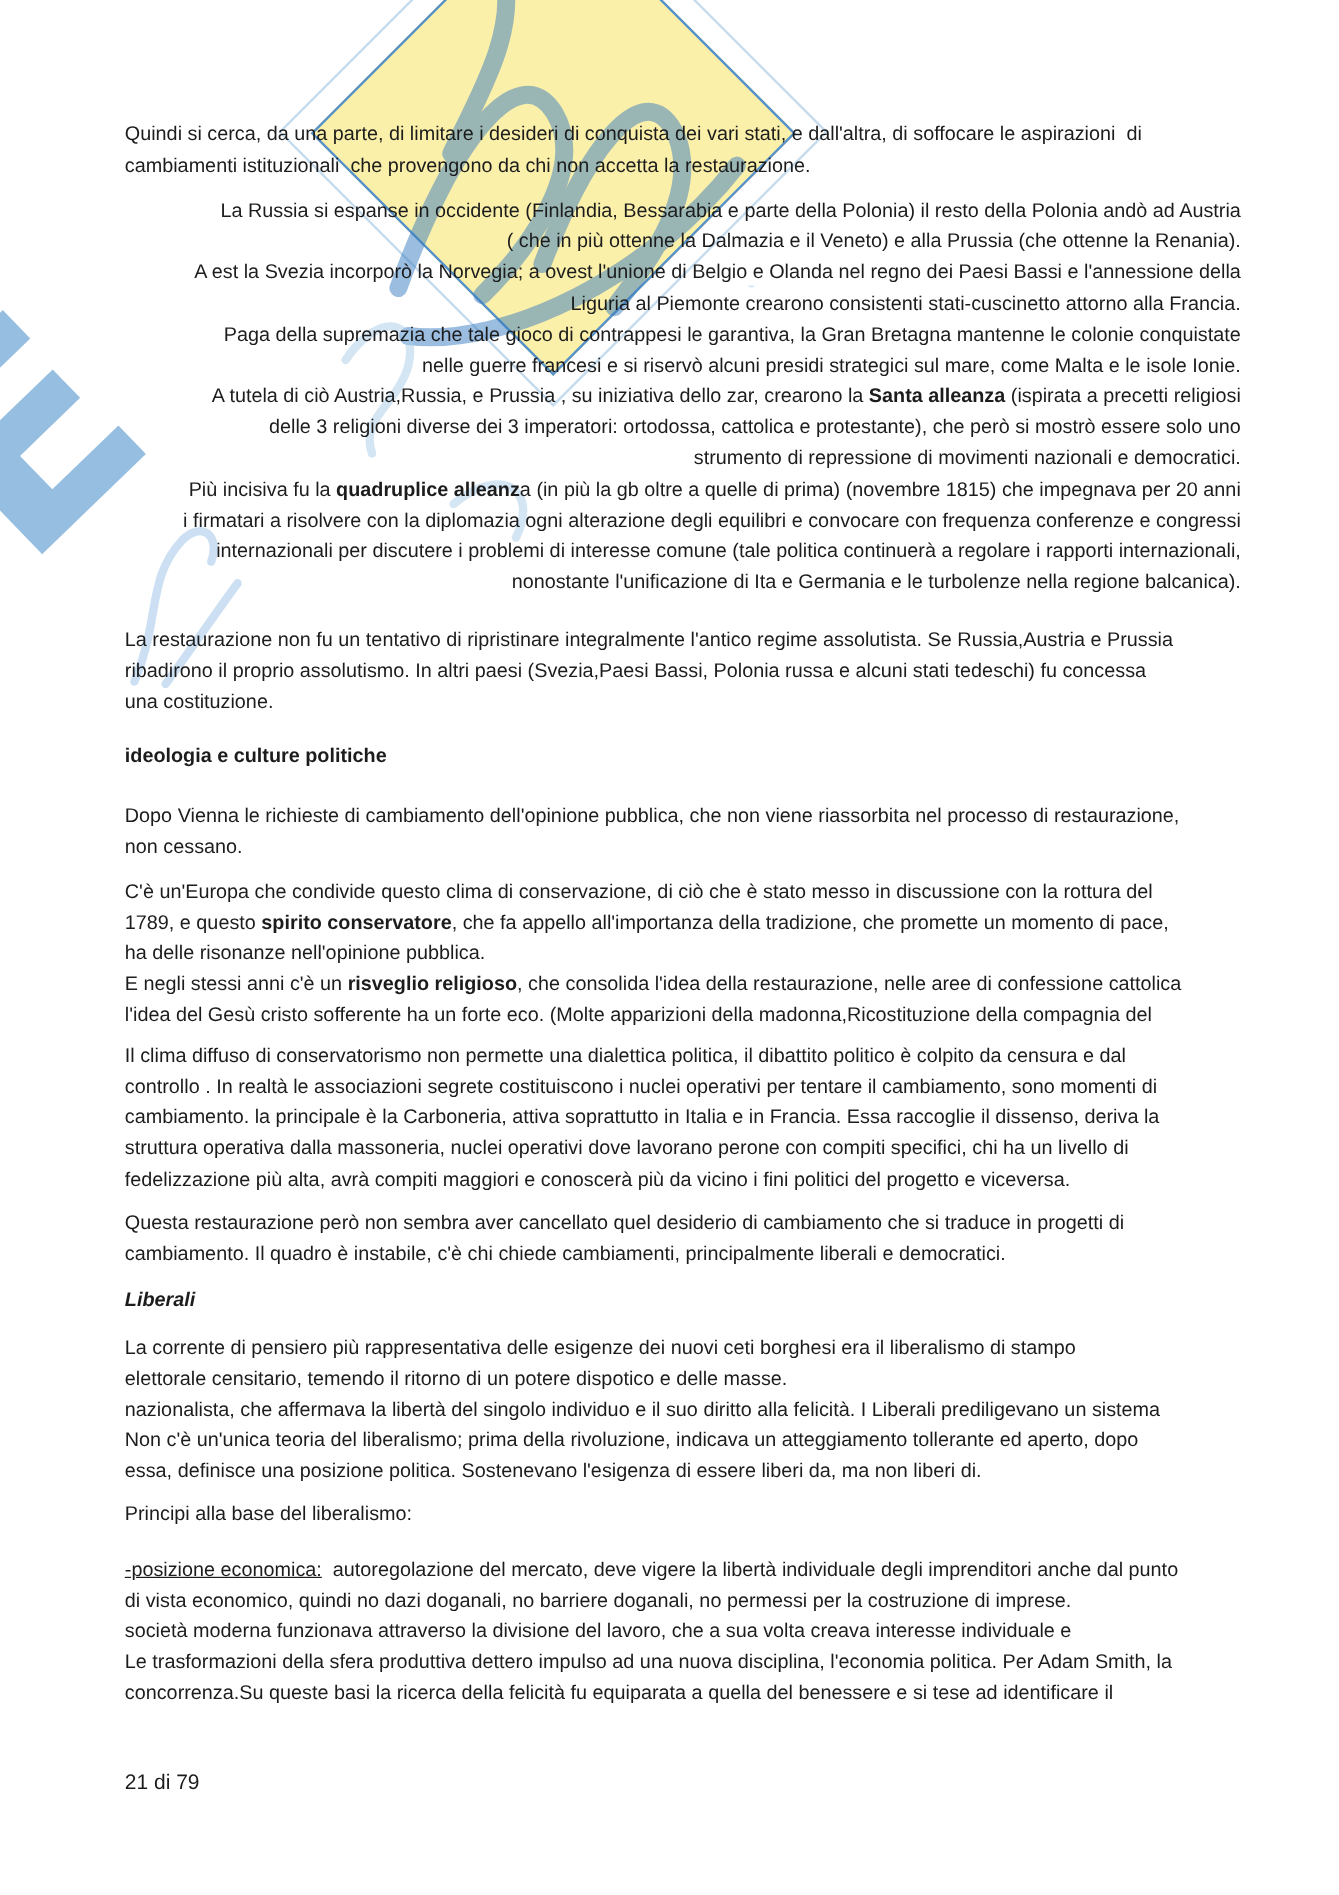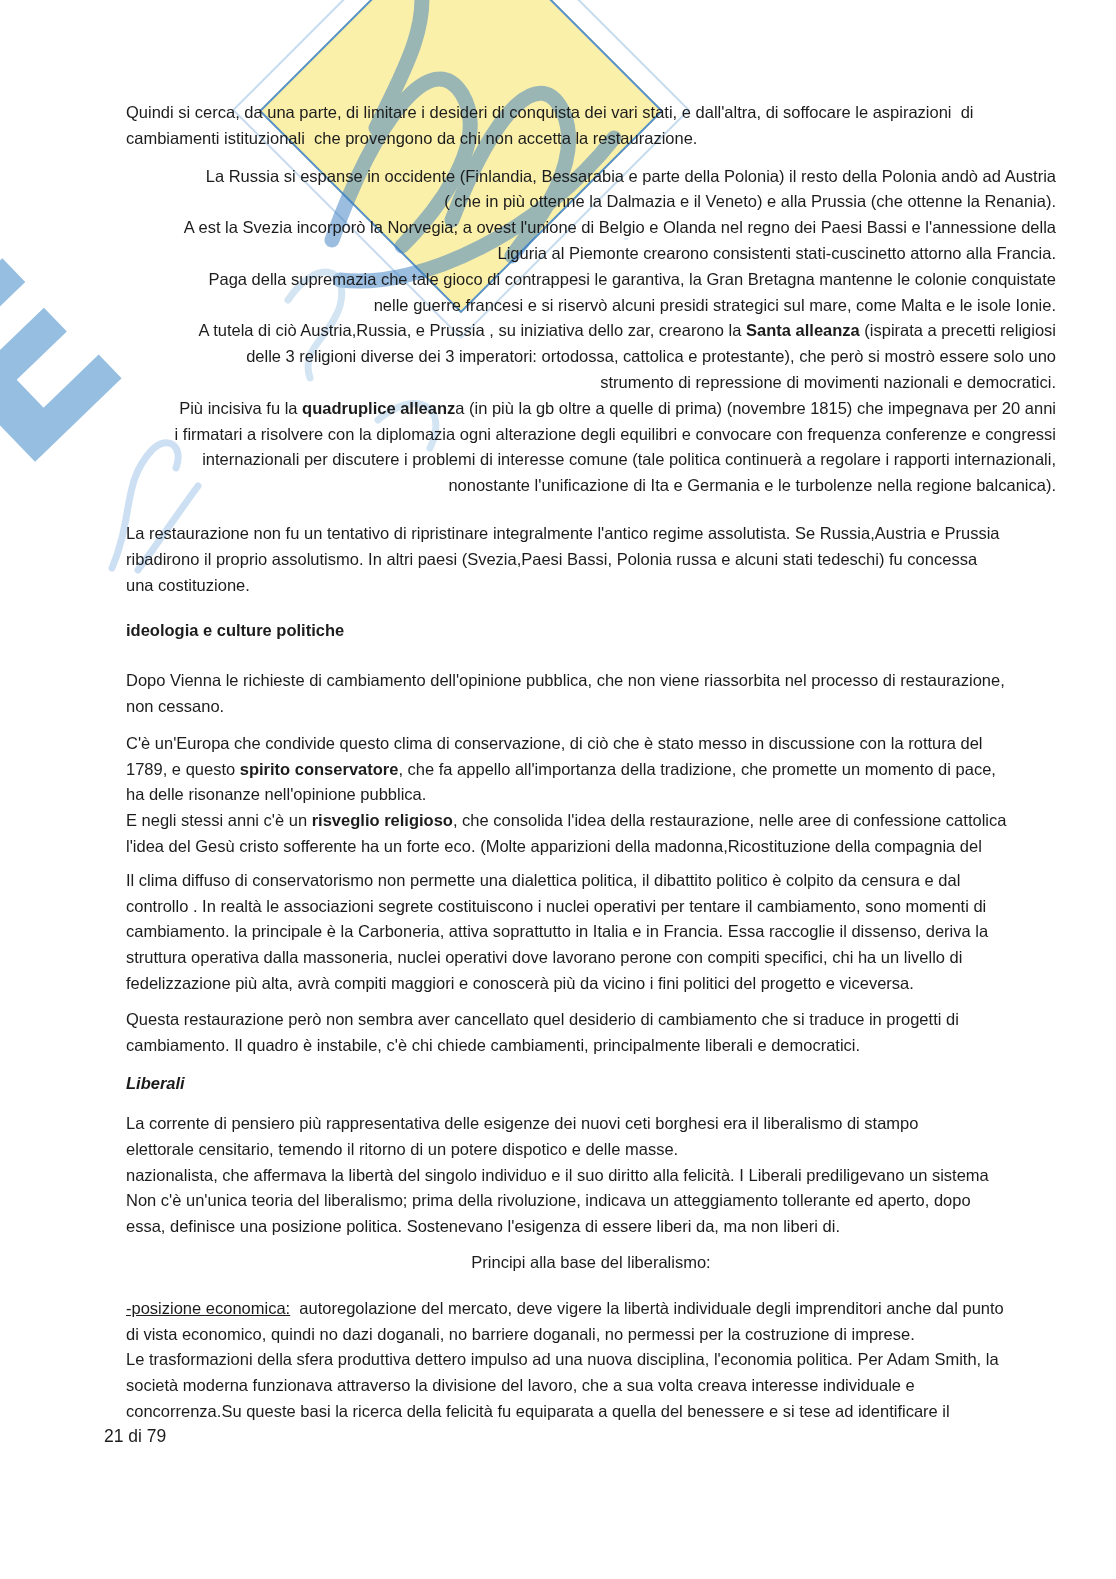--- a/index.html
+++ b/index.html
@@ -23,29 +23,29 @@
     transform:rotate(45deg);background:#FBF0A5;border:2px solid #4E8CC8;opacity:.95;
   }
   .wm-letter{
     position:absolute;left:-58px;top:248px;
     font-family:"DejaVu Sans",sans-serif;font-weight:bold;
     font-size:232px;line-height:1;color:#7CAFDA;opacity:.8;
     transform:rotate(-44deg);
   }
   .wm-svg{position:absolute;}
   
-  .content{position:absolute;left:104px;top:100px;width:930px;z-index:1;margin-left:22px;}
+  .content{position:absolute;left:104px;top:100px;width:930px;z-index:1;}
   .block{margin:0;}
   .line{white-space:pre;font-size:16.5px;line-height:25.8px;}
   .b{font-weight:bold;}
   .u{text-decoration:underline;}
   .h1 .line{font-weight:bold;}
   .h2 .line{font-weight:bold;font-style:italic;}
   .footer{
-    position:absolute;left:104px;top:1423px;z-index:1;
+    position:absolute;left:104px;top:1472px;z-index:1;
     font-size:17.5px;line-height:26px;
   }
 </style>
 </head>
 <body>
 
 <div class="page">
 
   <div class="wm">
     <div class="wm-outline"></div>
@@ -130,27 +130,27 @@
       <div class="block h2" style="margin-bottom: 14px;">
         <div class="line"><span>Liberali</span></div>
       </div>
       <div class="block p" style="margin-bottom: 10px;">
         <div class="line"><span>La corrente di pensiero più rappresentativa delle esigenze dei nuovi ceti borghesi era il liberalismo di stampo</span></div>
         <div class="line"><span>elettorale censitario, temendo il ritorno di un potere dispotico e delle masse.</span></div>
         <div class="line"><span>nazionalista, che affermava la libertà del singolo individuo e il suo diritto alla felicità. I Liberali prediligevano un sistema</span></div>
         <div class="line"><span>Non c'è un'unica teoria del liberalismo; prima della rivoluzione, indicava un atteggiamento tollerante ed aperto, dopo</span></div>
         <div class="line"><span>essa, definisce una posizione politica. Sostenevano l'esigenza di essere liberi da, ma non liberi di.</span></div>
       </div>
-      <div class="block p" style="margin-bottom: 20px; text-align: center;">
+      <div class="block p" style="margin-bottom: 20px;">
         <div class="line"><span>Principi alla base del liberalismo:</span></div>
       </div>
       <div class="block p" style="margin-bottom: 0px;">
         <div class="line"><span class="u">-posizione economica:</span><span>  autoregolazione del mercato, deve vigere la libertà individuale degli imprenditori anche dal punto</span></div>
         <div class="line"><span>di vista economico, quindi no dazi doganali, no barriere doganali, no permessi per la costruzione di imprese.</span></div>
+        <div class="line"><span>società moderna funzionava attraverso la divisione del lavoro, che a sua volta creava interesse individuale e</span></div>
         <div class="line"><span>Le trasformazioni della sfera produttiva dettero impulso ad una nuova disciplina, l'economia politica. Per Adam Smith, la</span></div>
-        <div class="line"><span>società moderna funzionava attraverso la divisione del lavoro, che a sua volta creava interesse individuale e</span></div>
         <div class="line"><span>concorrenza.Su queste basi la ricerca della felicità fu equiparata a quella del benessere e si tese ad identificare il</span></div>
       </div>
     </div>
 
   <div class="footer">21 di 79</div>
 
 </div>
 
 </body></html>

